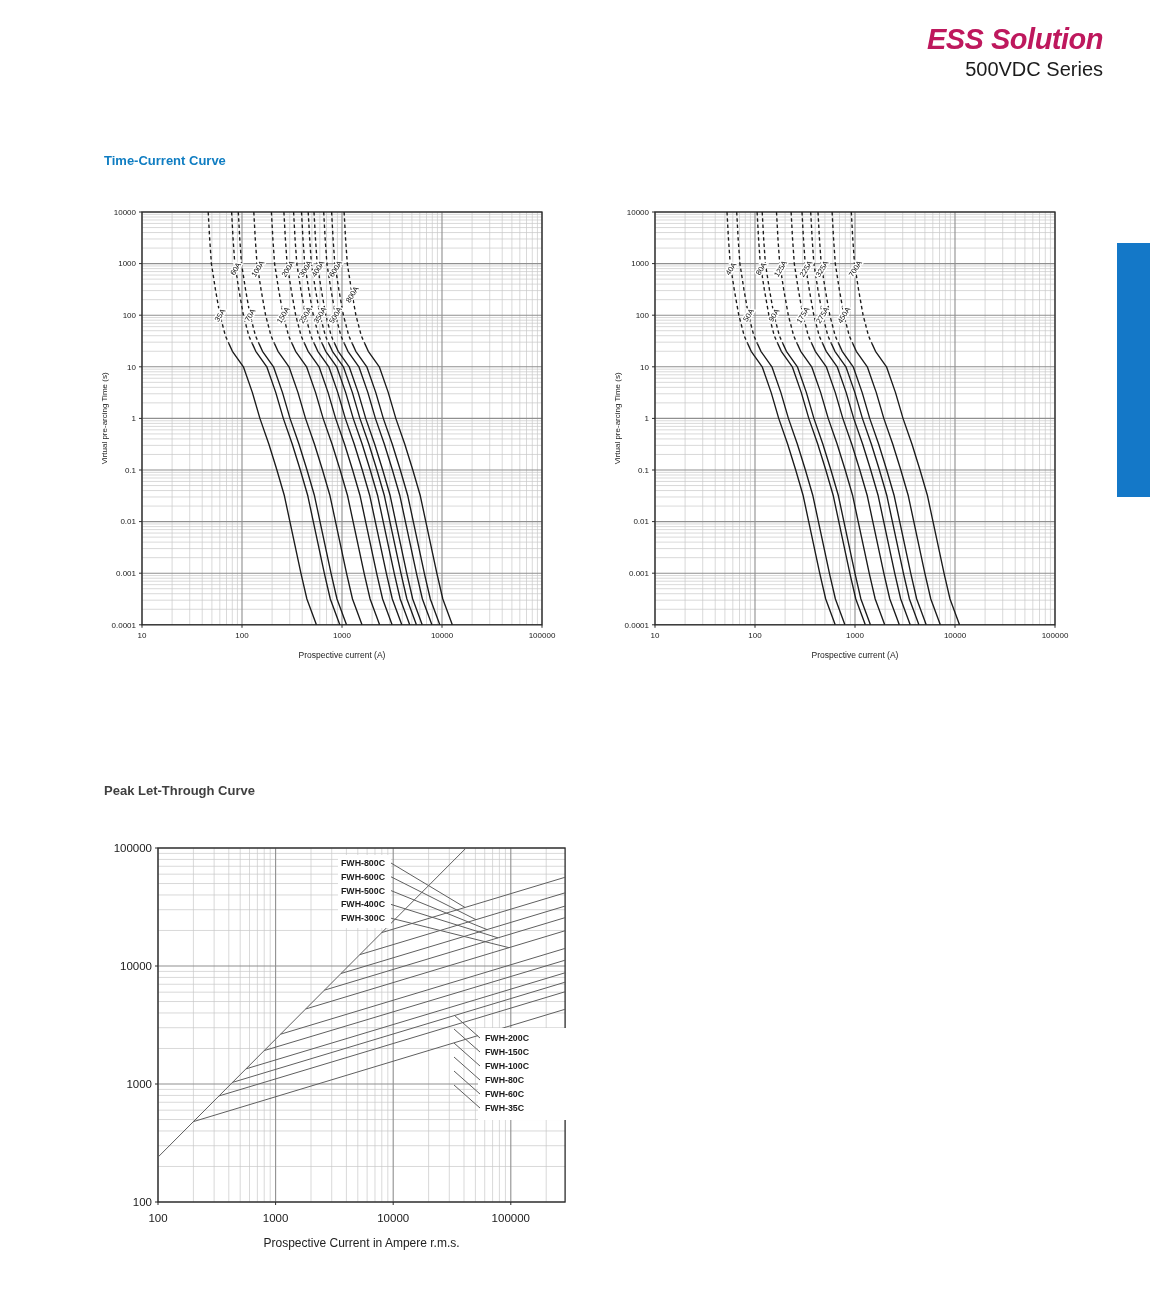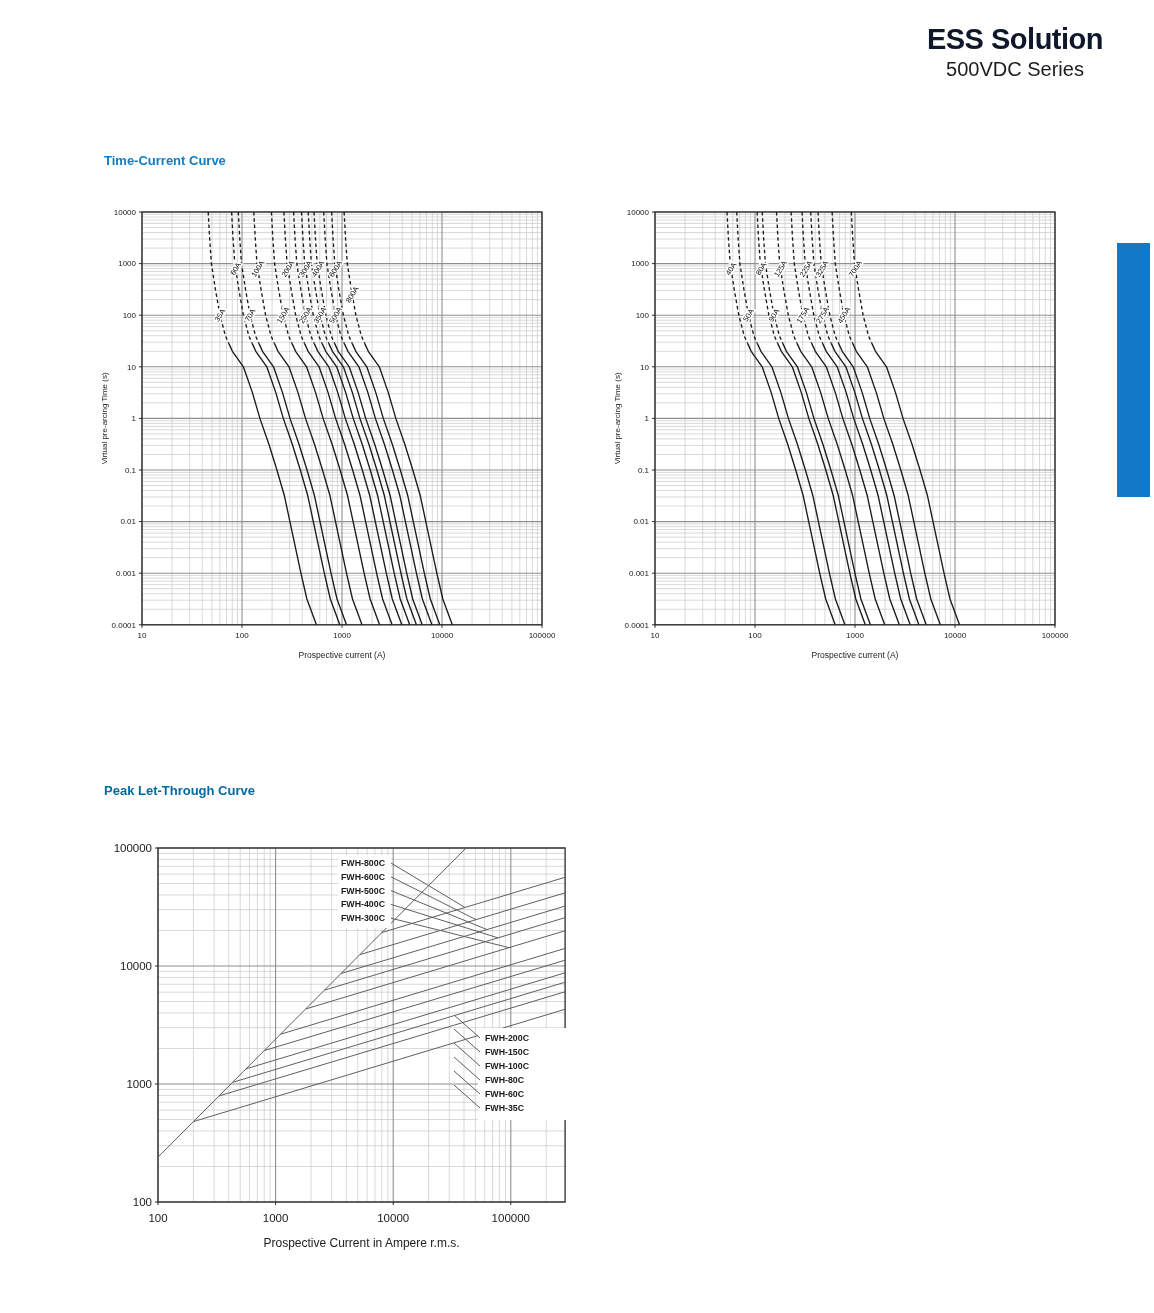--- a/index.html
+++ b/index.html
@@ -1,37 +1,37 @@
 <!DOCTYPE html>
 <html><head>
 <meta charset="utf-8">
 <style>
   html,body{margin:0;padding:0;background:#ffffff;}
   .page{position:relative;width:1154px;height:1313px;background:#ffffff;overflow:hidden;
         font-family:"Liberation Sans",sans-serif;}
   .header{position:absolute;top:24px;right:51px;text-align:right;}
   .doc-title{font-size:29px;font-weight:700;letter-spacing:-0.5px;line-height:1.1;}
-  .doc-subtitle{font-size:20px;color:#1c1c1c;margin-top:2px;text-align:center;}
+  .doc-subtitle{font-size:20px;color:#1c1c1c;margin-top:2px;}
   .section-heading{position:absolute;left:104px;font-size:13px;font-weight:700;margin:0;}
   #sec1{top:153px;}
   #sec2{top:783px;}
   #edge-tab{position:absolute;left:1117px;top:243px;width:33px;height:254px;}
   svg{position:absolute;}
   #chart-tcc-left{left:95px;top:200px;}
   #chart-tcc-right{left:608px;top:200px;}
   #chart-peak{left:95px;top:835px;}
   svg text{font-family:"Liberation Sans",sans-serif;}
 </style>
 </head>
 <body>
 
 <div class="page">
 
   <div class="header">
-    <div class="doc-title" style="color: #0f172a;">ESS Solution</div>
+    <div class="doc-title" style="color: #be185d; font-style: italic;">ESS Solution</div>
     <div class="doc-subtitle">500VDC Series</div>
   </div>
 
   <div id="edge-tab" style="background: rgb(20, 120, 200);"></div>
 
   <h2 id="sec1" class="section-heading" style="color: rgb(15, 125, 194);">Time-Current Curve</h2>
 
   <svg id="chart-tcc-left" width="470" height="465">
       <g>
         <line x1="77.10299956639813" y1="12" x2="77.10299956639813" y2="424.8" stroke="#c9c9c9" stroke-width="0.7"></line>
@@ -389,21 +389,21 @@
       <text transform="translate(166.0,115.2) rotate(-58)" text-anchor="middle" dominant-baseline="central" font-size="7.5" fill="#111" stroke="#ffffff" stroke-width="3" paint-order="stroke">90A</text>
       <text transform="translate(172.5,68.8) rotate(-58)" text-anchor="middle" dominant-baseline="central" font-size="7.5" fill="#111" stroke="#ffffff" stroke-width="3" paint-order="stroke">125A</text>
       <text transform="translate(194.9,115.2) rotate(-58)" text-anchor="middle" dominant-baseline="central" font-size="7.5" fill="#111" stroke="#ffffff" stroke-width="3" paint-order="stroke">175A</text>
       <text transform="translate(198.0,68.8) rotate(-58)" text-anchor="middle" dominant-baseline="central" font-size="7.5" fill="#111" stroke="#ffffff" stroke-width="3" paint-order="stroke">225A</text>
       <text transform="translate(214.5,115.2) rotate(-58)" text-anchor="middle" dominant-baseline="central" font-size="7.5" fill="#111" stroke="#ffffff" stroke-width="3" paint-order="stroke">275A</text>
       <text transform="translate(214.0,68.8) rotate(-58)" text-anchor="middle" dominant-baseline="central" font-size="7.5" fill="#111" stroke="#ffffff" stroke-width="3" paint-order="stroke">325A</text>
       <text transform="translate(235.9,115.2) rotate(-58)" text-anchor="middle" dominant-baseline="central" font-size="7.5" fill="#111" stroke="#ffffff" stroke-width="3" paint-order="stroke">450A</text>
       <text transform="translate(247.3,68.8) rotate(-58)" text-anchor="middle" dominant-baseline="central" font-size="7.5" fill="#111" stroke="#ffffff" stroke-width="3" paint-order="stroke">700A</text>
     </svg>
 
-  <h2 id="sec2" class="section-heading" style="color: #0369a1;">Peak Let-Through Curve</h2>
+  <h2 id="sec2" class="section-heading" style="color: #404040;">Peak Let-Through Curve</h2>
 
   <svg id="chart-peak" width="510" height="430">
       <g>
         <line x1="98.40112749008419" y1="13" x2="98.40112749008419" y2="367" stroke="#c9c9c9" stroke-width="0.7"></line>
         <line x1="119.10945955503232" y1="13" x2="119.10945955503232" y2="367" stroke="#c9c9c9" stroke-width="0.7"></line>
         <line x1="133.80225498016839" y1="13" x2="133.80225498016839" y2="367" stroke="#c9c9c9" stroke-width="0.7"></line>
         <line x1="145.19887250991582" y1="13" x2="145.19887250991582" y2="367" stroke="#c9c9c9" stroke-width="0.7"></line>
         <line x1="154.5105870451165" y1="13" x2="154.5105870451165" y2="367" stroke="#c9c9c9" stroke-width="0.7"></line>
         <line x1="162.38352950567662" y1="13" x2="162.38352950567662" y2="367" stroke="#c9c9c9" stroke-width="0.7"></line>
         <line x1="169.20338247025256" y1="13" x2="169.20338247025256" y2="367" stroke="#c9c9c9" stroke-width="0.7"></line>

